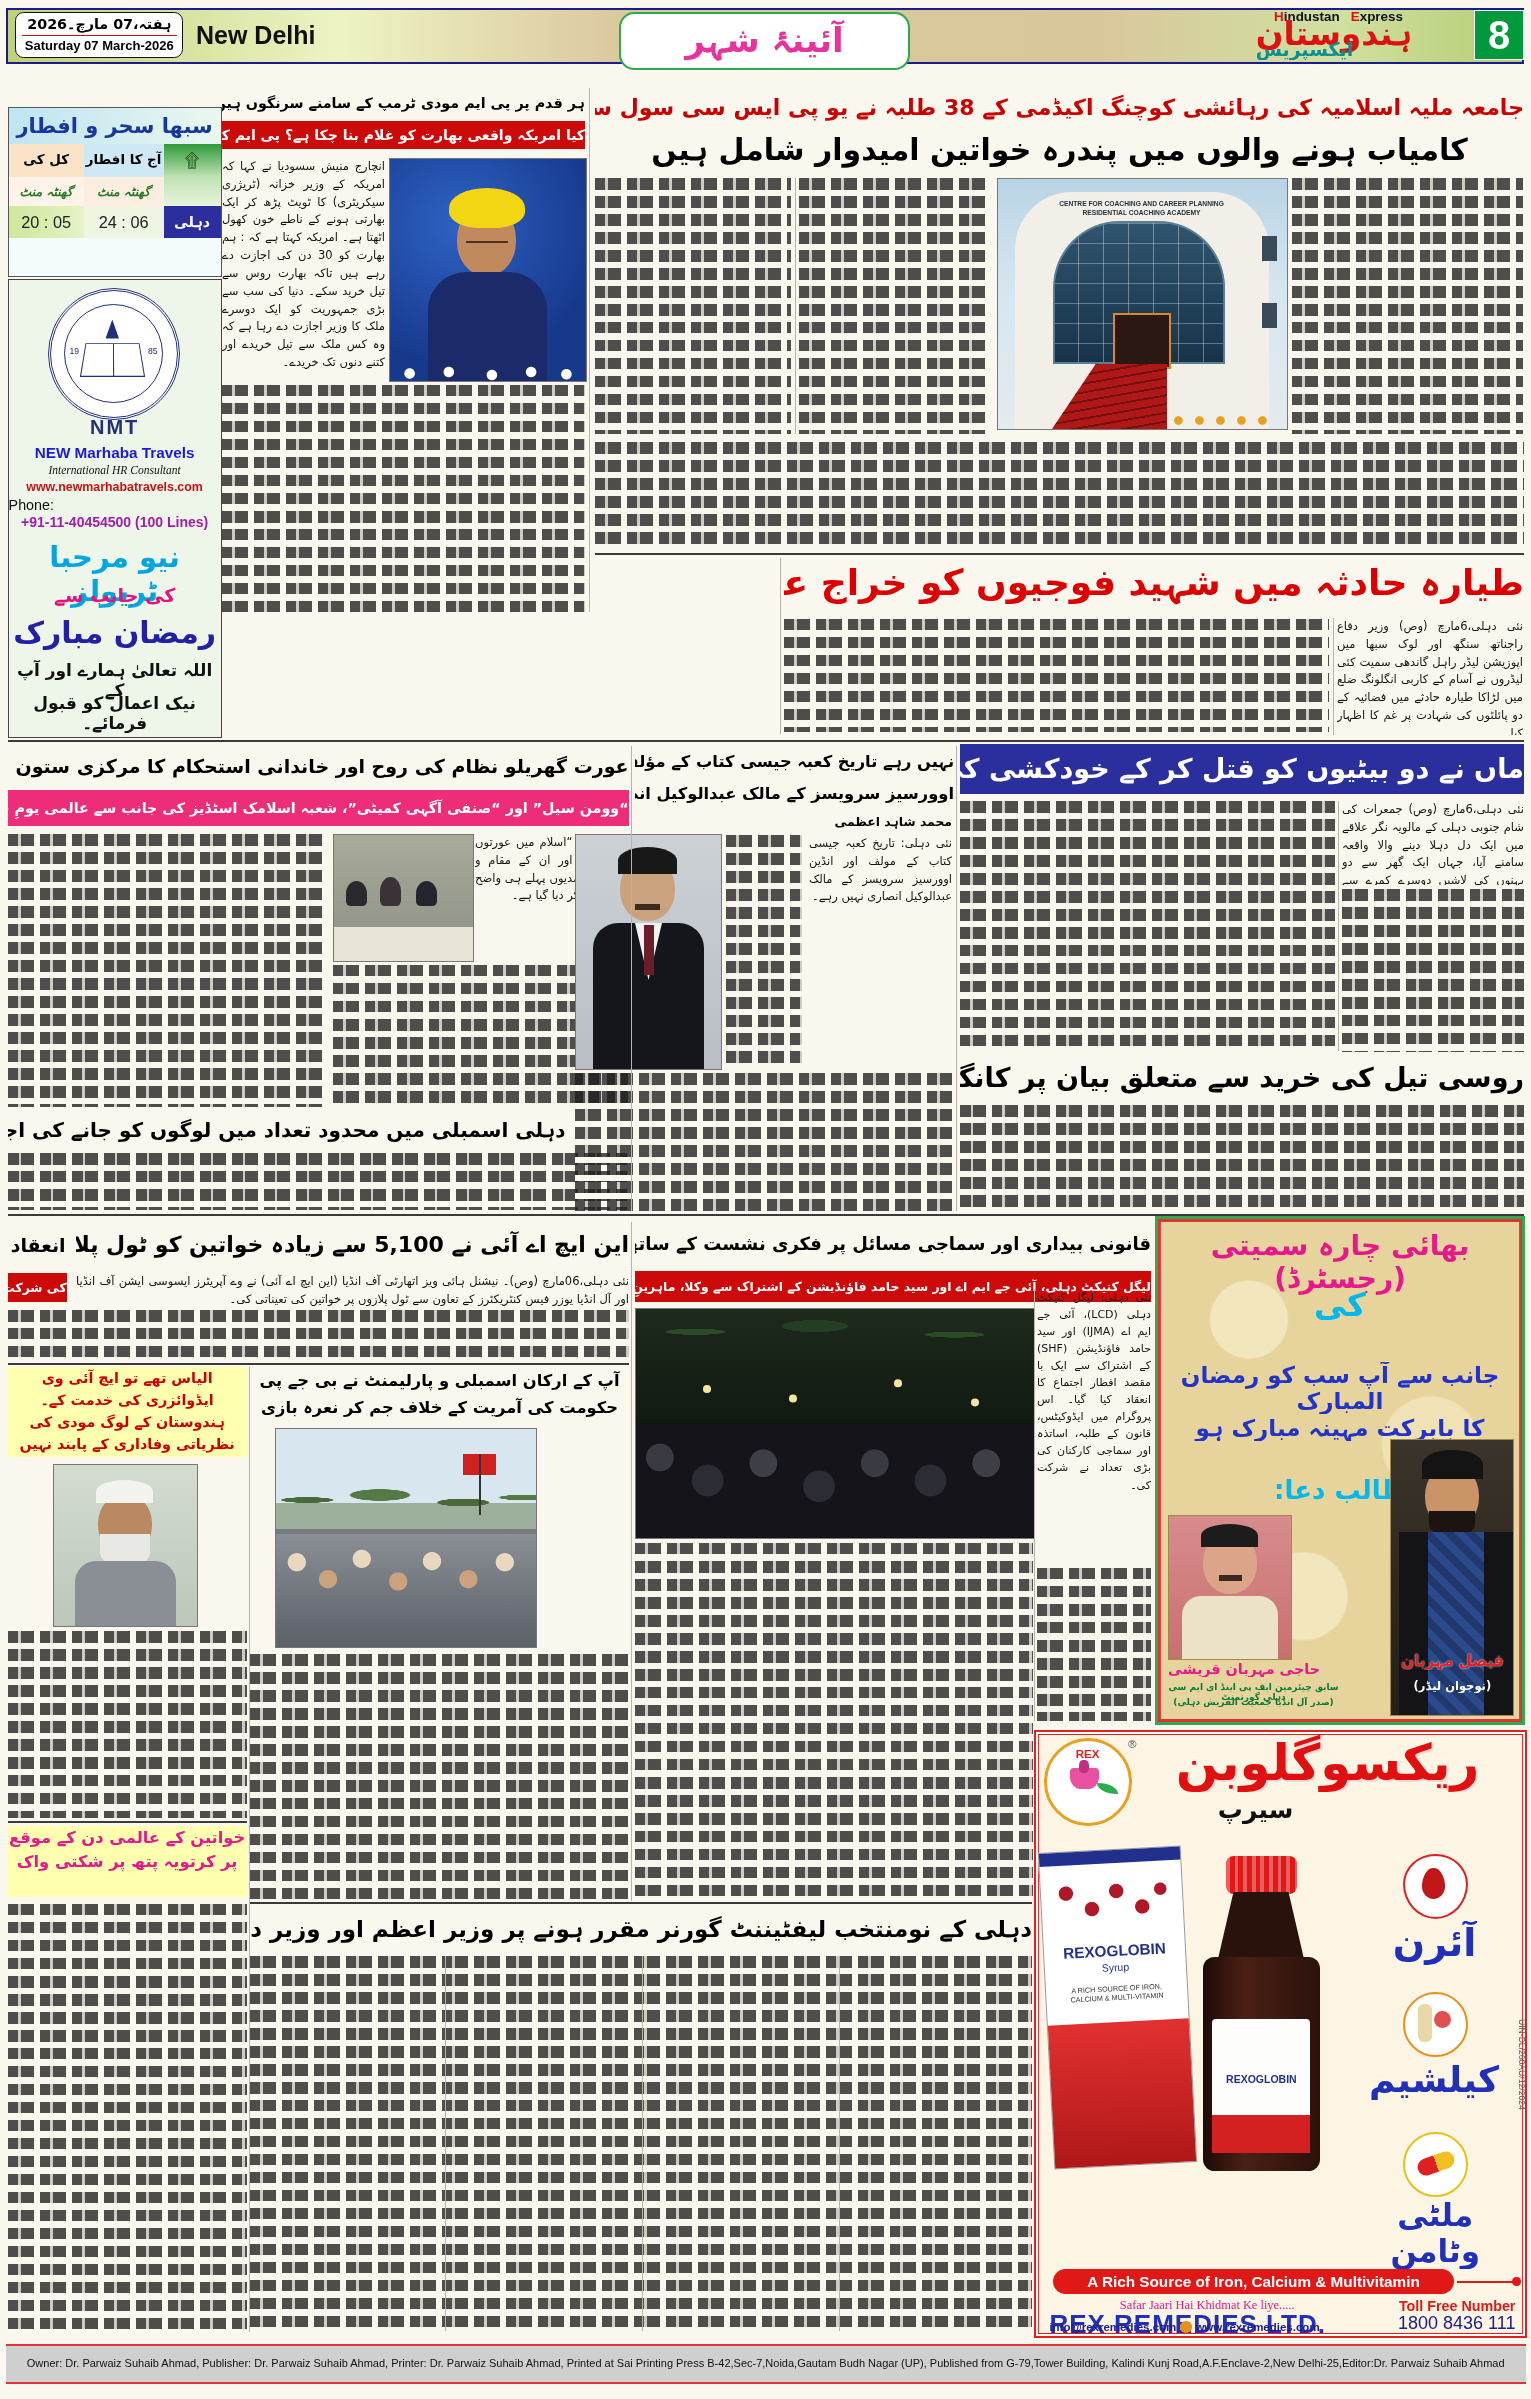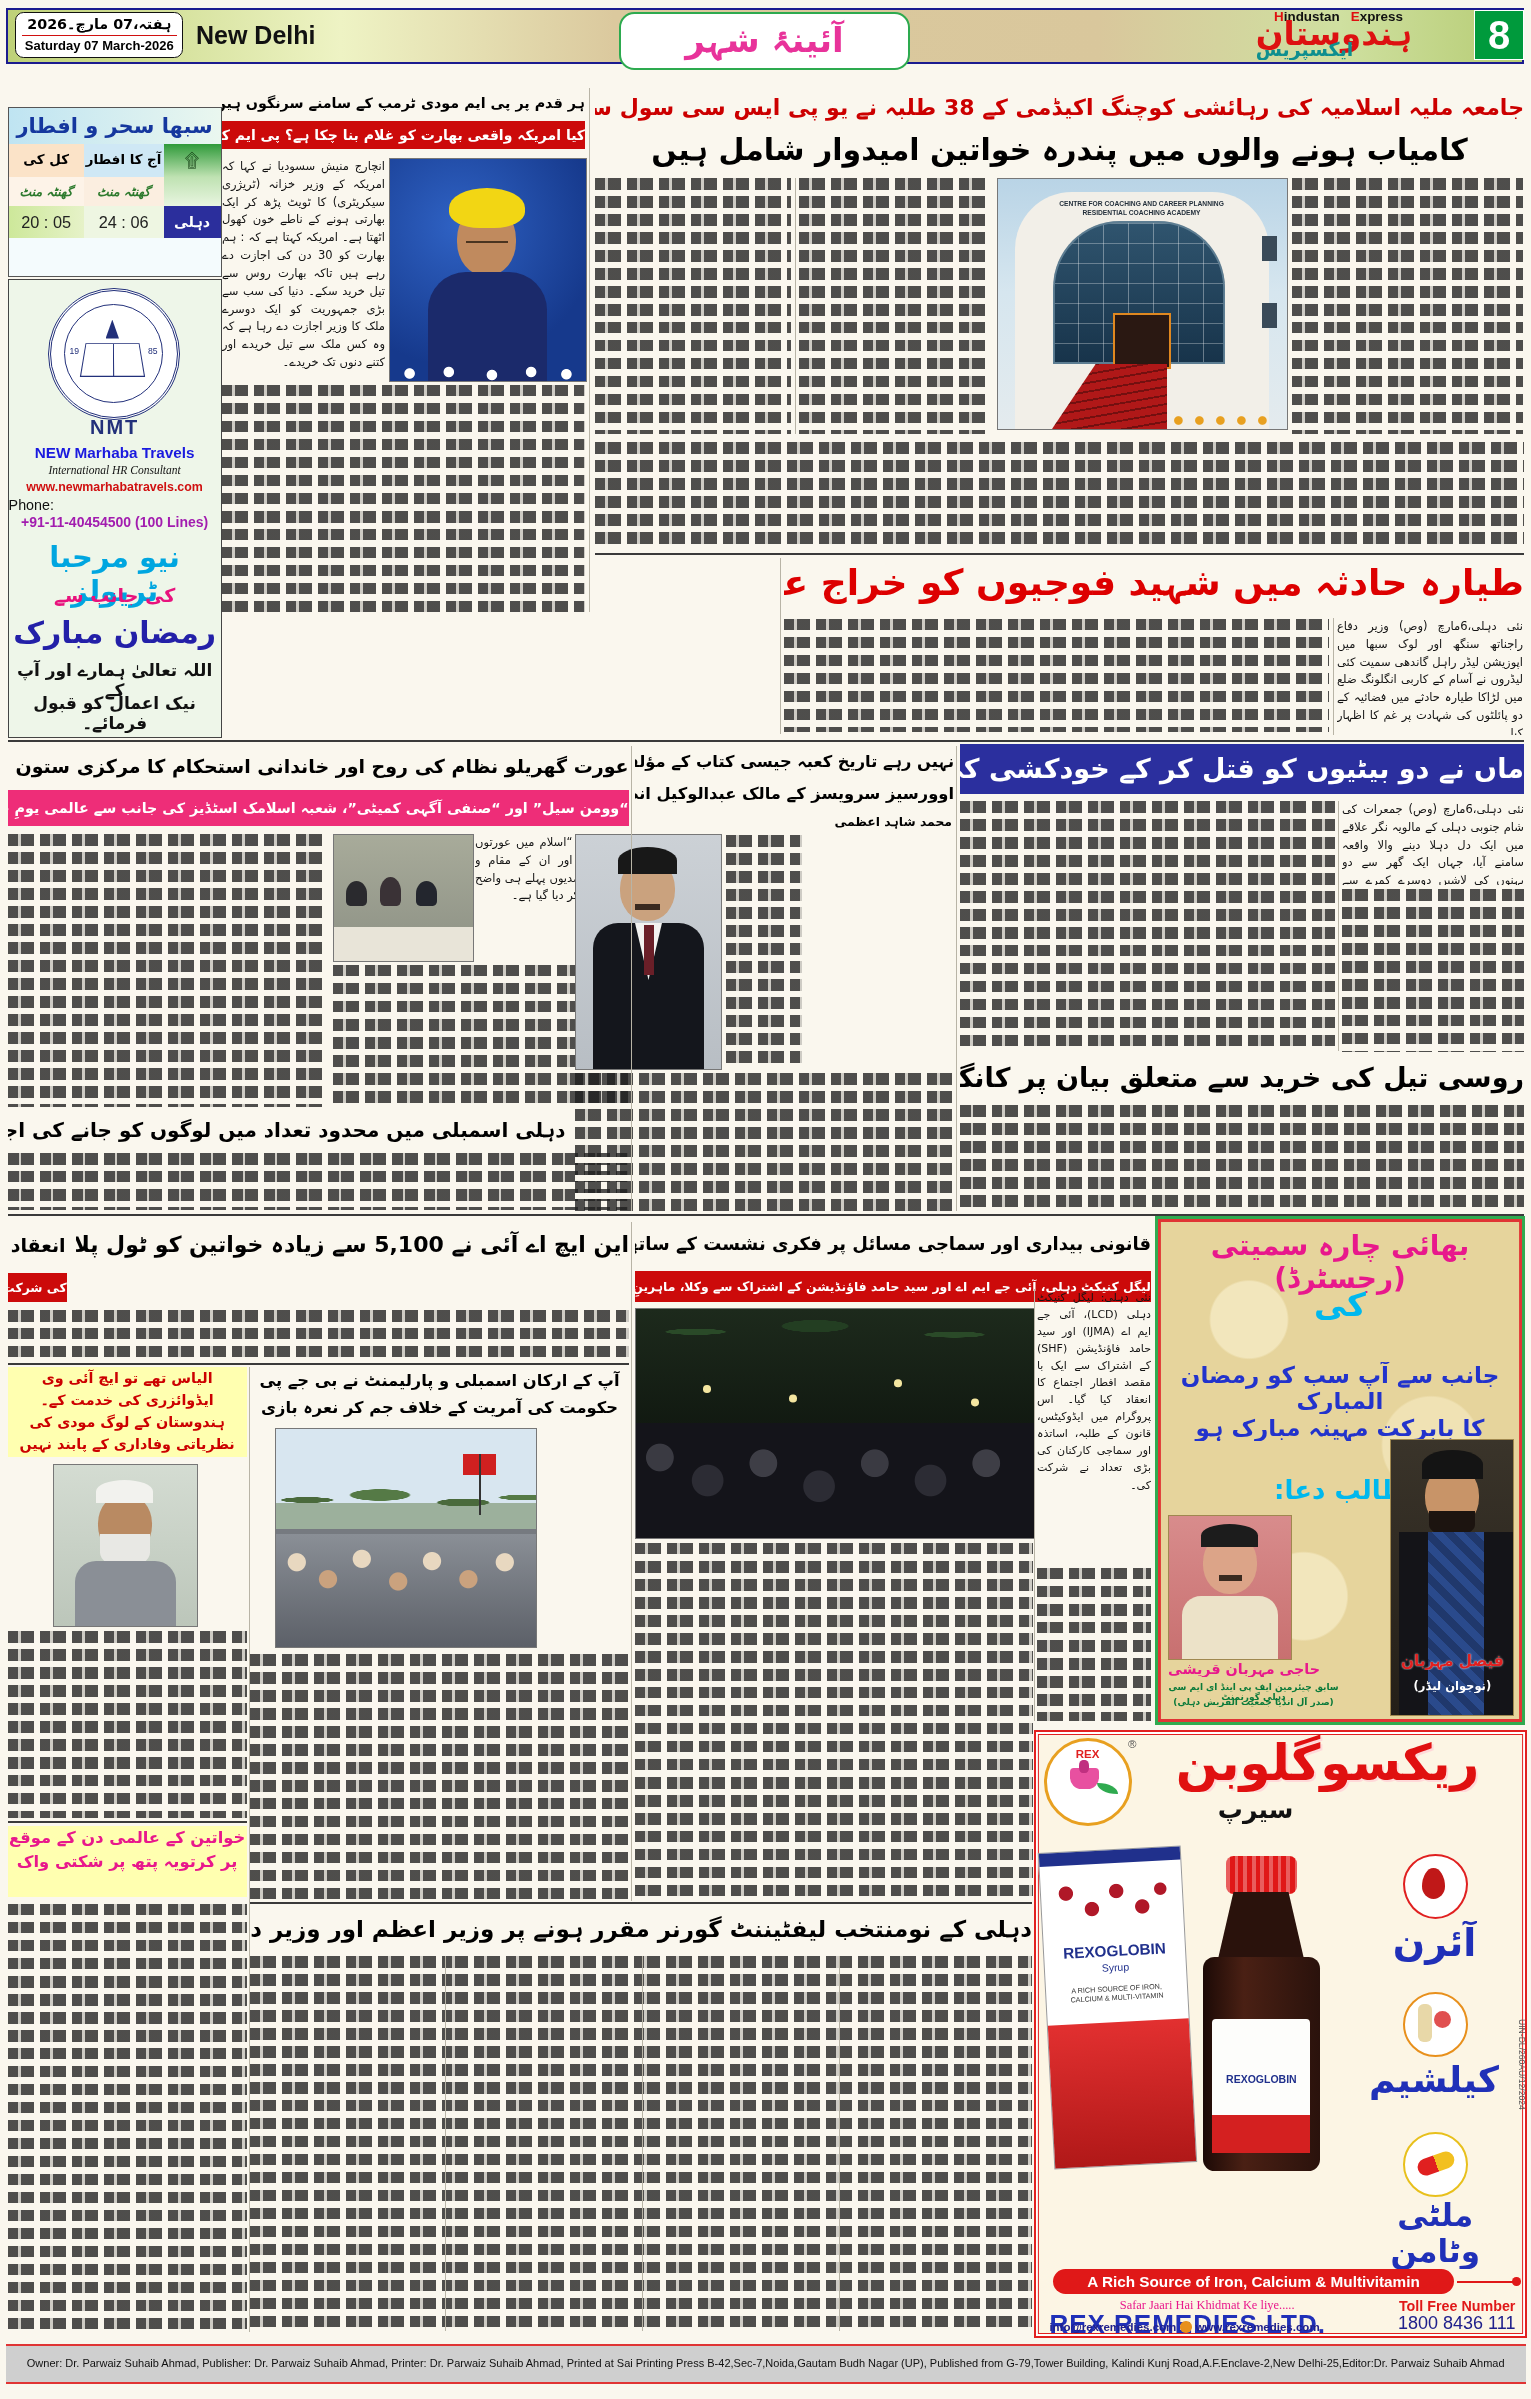--- a/index.html
+++ b/index.html
@@ -196,36 +196,38 @@
   <div class="abs uh" style="left:635px;top:778px;width:319px;height:32.5px;font-size:16.3px;line-height:32.5px;">اوورسیز سرویسز کے مالک عبدالوکیل انصاری</div>
   <div class="abs uhw" style="left:813px;top:814px;width:139px;font-size:12.4px;text-align:right;">محمد شاہد اعظمی</div>
   <div class="ph" style="left:575px;top:834px;width:145px;height:234px;background:linear-gradient(#ccd1d6,#b8bec4);">
     <div style="position:absolute;left:44px;top:23px;width:55px;height:63px;background:#caa27e;border-radius:48%;"></div>
     <div style="position:absolute;left:42px;top:11.5px;width:59px;height:27px;background:#181818;border-radius:50% 50% 0 0;"></div>
     <div style="position:absolute;left:59px;top:69px;width:25px;height:5.7px;background:#3a2a20;"></div>
     <div style="position:absolute;left:17px;top:88px;width:111px;height:146px;background:#14161c;border-radius:25px 25px 0 0;"></div>
     <div style="position:absolute;left:59px;top:88px;width:27px;height:57px;background:#f2f2f0;clip-path:polygon(0 0,100% 0,50% 100%);"></div>
     <div style="position:absolute;left:68px;top:90px;width:9.6px;height:50px;background:#6a1f28;"></div>
   </div>
+  <div class="abs ut" style="left:809px;top:835px;width:143px;height:231px;font-size:11.5px;">نئی دہلی: تاریخ کعبہ جیسی کتاب کے مولف اور انڈین اوورسیز سرویسز کے مالک عبدالوکیل انصاری نہیں رہے۔</div>
   <div class="abs tx" style="left:726px;top:835px;width:76px;height:231px;"></div>
   <div class="abs tx" style="left:575px;top:1073px;width:377px;height:138px;"></div>
   <div class="vr" style="left:631px;top:746px;height:465px;"></div>
   <div class="vr" style="left:956px;top:746px;height:465px;"></div>
 
   <div class="abs blueband uh" style="left:960px;top:744px;width:564px;height:50px;font-size:27px;line-height:50px;">ماں نے دو بیٹیوں کو قتل کر کے خودکشی کی کوشش کی</div>
   <div class="abs ut" style="left:1342px;top:801px;width:182px;height:84px;font-size:11.5px;">نئی دہلی،6مارچ (وص) جمعرات کی شام جنوبی دہلی کے مالویہ نگر علاقے میں ایک دل دہلا دینے والا واقعہ سامنے آیا، جہاں ایک گھر سے دو بہنوں کی لاشیں دوسرے کمرے سے ملی۔</div>
   <div class="abs tx" style="left:960px;top:801px;width:375px;height:250px;"></div>
   <div class="abs tx" style="left:1342px;top:889px;width:182px;height:163px;"></div>
   <div class="vr" style="left:1338px;top:801px;height:250px;"></div>
 
   <div class="abs uh" style="left:960px;top:1057px;width:564px;height:42px;font-size:27px;line-height:42px;">روسی تیل کی خرید سے متعلق بیان پر کانگریس چراغ پا</div>
   <div class="abs tx" style="left:960px;top:1105px;width:564px;height:105px;"></div>
   <div class="hrule" style="left:7.6px;top:1214px;width:1516px;"></div>
 
   <div class="abs uh" style="left:76px;top:1224px;width:553px;height:42px;font-size:22px;line-height:42px;">این ایچ اے آئی نے 5,100 سے زیادہ خواتین کو ٹول پلازوں پر تعینات کیا</div>
+  <div class="abs ut" style="left:76px;top:1273px;width:553px;height:32.5px;font-size:11.5px;">نئی دہلی،06مارچ (وص)۔ نیشنل ہائی ویز اتھارٹی آف انڈیا (این ایچ اے آئی) نے وے آپریٹرز ایسوسی ایشن آف انڈیا اور آل انڈیا یوزر فیس کنٹریکٹرز کے تعاون سے ٹول پلازوں پر خواتین کی تعیناتی کی۔</div>
   <div class="abs tx" style="left:7.6px;top:1310px;width:621px;height:52px;"></div>
   <div class="hrule" style="left:7.6px;top:1363px;width:621px;"></div>
 
   <div class="abs uh" style="left:7.6px;top:1225px;width:61px;height:40px;font-size:19px;line-height:40px;">انعقاد</div>
   <div class="abs redband uh" style="left:7.6px;top:1273px;width:59px;height:29px;font-size:12.4px;line-height:29px;">کی شرکت</div>
   <div class="abs uh" style="left:635px;top:1222px;width:516px;height:44px;font-size:18px;line-height:44px;">قانونی بیداری اور سماجی مسائل پر فکری نشست کے ساتھ افطار اجتماع کا</div>
   <div class="abs redband uh" style="left:635px;top:1271px;width:516px;height:31px;font-size:12.4px;line-height:31px;">لیگل کنیکٹ دہلی، آئی جے ایم اے اور سید حامد فاؤنڈیشن کے اشتراک سے وکلا، ماہرینِ قانون اور سماجی کارکنان</div>
 
   <div class="ph" style="left:635px;top:1308px;width:398px;height:229px;background:linear-gradient(#1d2a1c,#0f160f 60%,#0a0d0a);">
     <div style="position:absolute;left:0;top:0;width:100%;height:57px;background:

